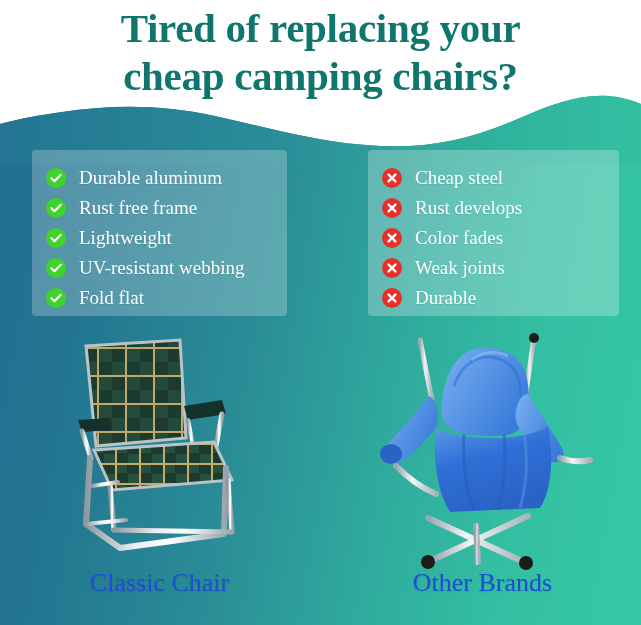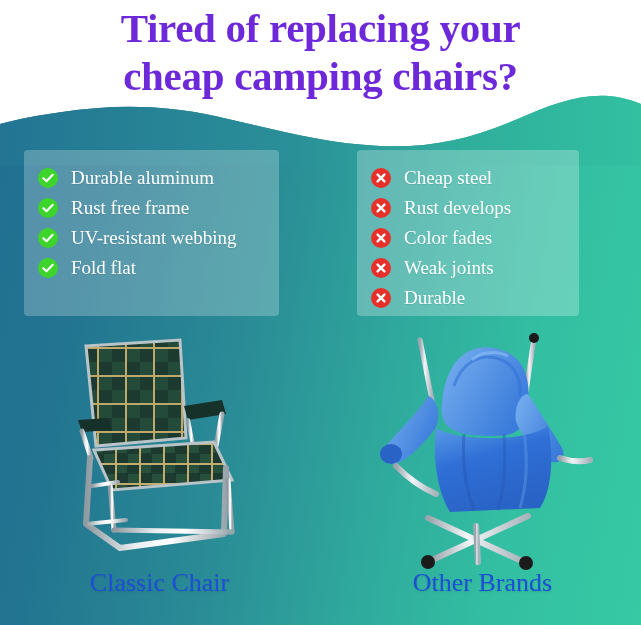--- a/index.html
+++ b/index.html
@@ -42,47 +42,47 @@
   }
   .header-wave svg { display: block; width: 641px; height: 165px; }
 
   
   .headline {
     position: absolute;
     left: 0;
     top: 4px;
     width: 641px;
     text-align: center;
-    color: #6d28d9;
+    color: #0f766e;
     font-weight: bold;
     font-size: 41px;
     line-height: 48px;
     letter-spacing: -0.3px;
     z-index: 5;
   }
   .headline .line { display: block; white-space: nowrap; }
 
   
   .panel {
     position: absolute;
     top: 150px;
     height: 166px;
     border-radius: 4px;
     box-sizing: border-box;
     padding: 13px 10px 10px 14px;
     z-index: 4;
   }
   .panel-pros {
-    left: 24px;
+    left: 32px;
     width: 255px;
     background: rgba(255,255,255,0.24);
   }
   .panel-cons {
-    left: 357px;
-    width: 222px;
+    left: 368px;
+    width: 251px;
     background: rgba(255,255,255,0.26);
   }
 
   .feat-list { list-style: none; margin: 0; padding: 0; }
   .feat-item {
     display: flex;
     align-items: center;
     height: 29px;
     margin: 0 0 1px 0;
   }
@@ -175,20 +175,29 @@
       <li class="feat-item">
         <span class="badge">
           <svg viewBox="0 0 20 20" xmlns="http://www.w3.org/2000/svg">
             <circle cx="10" cy="10" r="10" fill="#3DD42C"></circle>
             <path d="M5.4 10.2 L8.5 13.2 L14.7 6.8" fill="none" stroke="#ffffff" stroke-width="2.2" stroke-linecap="round" stroke-linejoin="round"></path>
           </svg>
         </span>
         <span class="feat-text">Rust free frame</span>
       </li>
 
+      <li class="feat-item">
+        <span class="badge">
+          <svg viewBox="0 0 20 20" xmlns="http://www.w3.org/2000/svg">
+            <circle cx="10" cy="10" r="10" fill="#3DD42C"></circle>
+            <path d="M5.4 10.2 L8.5 13.2 L14.7 6.8" fill="none" stroke="#ffffff" stroke-width="2.2" stroke-linecap="round" stroke-linejoin="round"></path>
+          </svg>
+        </span>
+        <span class="feat-text">Lightweight</span>
+      </li>
 
       <li class="feat-item">
         <span class="badge">
           <svg viewBox="0 0 20 20" xmlns="http://www.w3.org/2000/svg">
             <circle cx="10" cy="10" r="10" fill="#3DD42C"></circle>
             <path d="M5.4 10.2 L8.5 13.2 L14.7 6.8" fill="none" stroke="#ffffff" stroke-width="2.2" stroke-linecap="round" stroke-linejoin="round"></path>
           </svg>
         </span>
         <span class="feat-text">UV-resistant webbing</span>
       </li>

